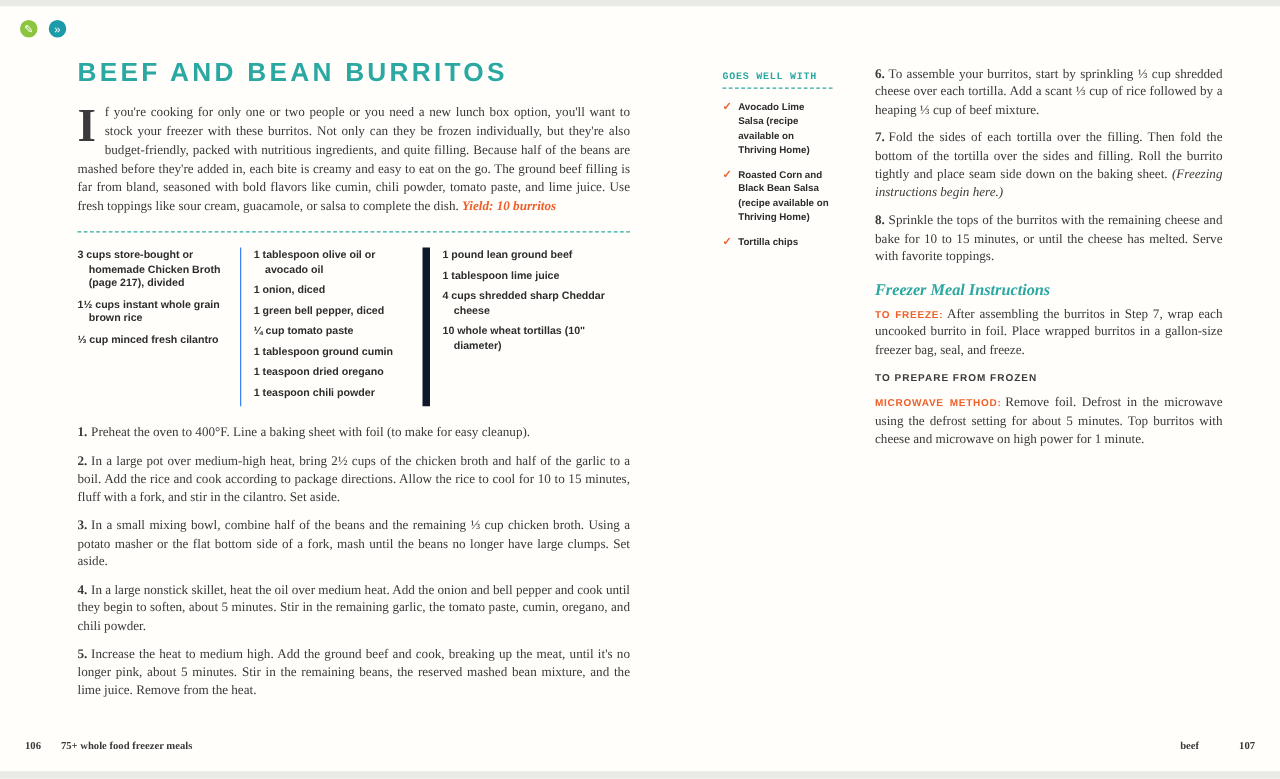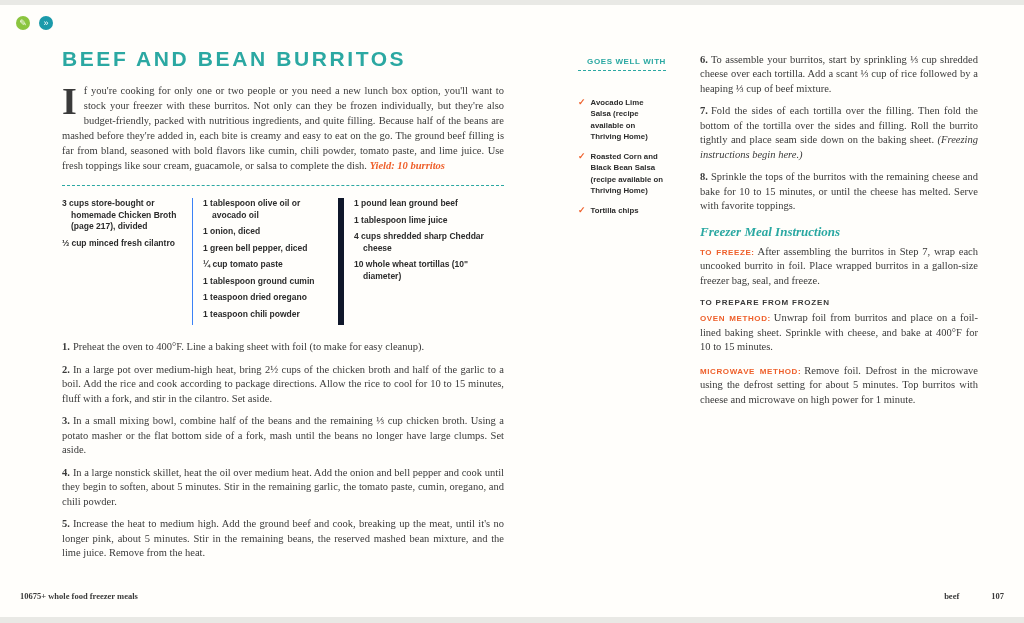--- a/index.html
+++ b/index.html
@@ -59,25 +59,24 @@
   .step {
     font-size: 10.5px; line-height: 1.38; text-align: justify;
     color: #3a3a3a; margin: 0 0 8px 0;
   }
   .step-num { font-weight: bold; margin-right: 3px; }
   .step-italic { font-style: italic; }
 
   
   .sidebar { position: absolute; left: 578px; top: 52px; width: 88px; }
   .sidebar-heading {
-    font-family: Liberation Sans, sans-serif;
+    font-family: Liberation Mono, monospace;
     font-size: 8px; font-weight: bold; letter-spacing: 0.6px;
-    color: #2ba8a2; padding-bottom: 4px; margin-bottom: 26px;
+    color: #2ba8a2; padding-bottom: 4px; margin-bottom: 9px;
     border-bottom: 1.5px dashed #2ba8a2;
-    text-align: right;
   }
   .gww-item { display: flex; margin-bottom: 9px; }
   .gww-check {
     color: #ee5f2a; font-size: 9px; line-height: 1.2;
     margin-right: 5px; font-family: "Liberation Sans", sans-serif; font-weight: bold;
   }
   .gww-text {
     font-family: "Liberation Sans", sans-serif;
     font-size: 7.8px; font-weight: bold; color: #2c2c2c; line-height: 1.45;
   }
@@ -97,21 +96,21 @@
     font-family: "Liberation Sans", sans-serif;
     font-size: 8px; font-weight: bold; letter-spacing: 0.8px;
     color: #3a3a3a; margin: 10px 0 4px 0;
   }
   .freezer-p { font-size: 10.5px; line-height: 1.38; text-align: justify; color: #3a3a3a; margin: 0 0 4px 0; }
   .mt8 { margin-top: 9px; }
 
   
   .footer-left {
     position: absolute; left: 20px; top: 586px;
-    font-size: 8.5px; font-weight: bold; color: #3a3a3a; display: flex;  font-family: Liberation Serif, serif;
+    font-size: 8.5px; font-weight: bold; color: #3a3a3a; display: flex; gap: 16px; font-family: Liberation Serif, serif;
   }
   .footer-right {
     position: absolute; right: 20px; top: 586px;
     font-size: 8.5px; font-weight: bold; color: #3a3a3a; display: flex; gap: 32px;
   }
 </style>
 </head>
 <body>
 
 <div class="sheet">
@@ -128,20 +127,21 @@
   <div class="left-page">
     <h1 class="title">BEEF AND BEAN BURRITOS</h1>
 
     <p class="intro"><span class="dropcap">I</span><span>f you're cooking for only one or two people or you need a new lunch box option, you'll want to stock your freezer with these burritos. Not only can they be frozen individually, but they're also budget-friendly, packed with nutritious ingredients, and quite filling. Because half of the beans are mashed before they're added in, each bite is creamy and easy to eat on the go. The ground beef filling is far from bland, seasoned with bold flavors like cumin, chili powder, tomato paste, and lime juice. Use fresh toppings like sour cream, guacamole, or salsa to complete the dish.</span> <span class="yield">Yield: 10 burritos</span></p>
 
     <hr class="dash-rule">
 
     <div class="ingredients">
       <div class="ing-col c1">
         <p class="ing-item">3 cups store-bought or homemade Chicken Broth (page 217), divided</p>
+        <p class="ing-item">1½ cups instant whole grain brown rice</p>
         <p class="ing-item">⅓ cup minced fresh cilantro</p>
       </div>
       <div class="ing-col c2">
         <p class="ing-item">1 tablespoon olive oil or avocado oil</p>
         <p class="ing-item">1 onion, diced</p>
         <p class="ing-item">1 green bell pepper, diced</p>
         <p class="ing-item">¼ cup tomato paste</p>
         <p class="ing-item">1 tablespoon ground cumin</p>
         <p class="ing-item">1 teaspoon dried oregano</p>
         <p class="ing-item">1 teaspoon chili powder</p>
@@ -183,21 +183,20 @@
     <p class="step"><span class="step-num">6.</span><span>To assemble your burritos, start by sprinkling ⅓ cup shredded cheese over each tortilla. Add a scant ⅓ cup of rice followed by a heaping ⅓ cup of beef mixture.</span><span class="step-italic"></span></p>
     <p class="step"><span class="step-num">7.</span><span>Fold the sides of each tortilla over the filling. Then fold the bottom of the tortilla over the sides and filling. Roll the burrito tightly and place seam side down on the baking sheet. </span><span class="step-italic">(Freezing instructions begin here.)</span></p>
     <p class="step"><span class="step-num">8.</span><span>Sprinkle the tops of the burritos with the remaining cheese and bake for 10 to 15 minutes, or until the cheese has melted. Serve with favorite toppings.</span><span class="step-italic"></span></p>
 
     <h2 class="freezer-heading">Freezer Meal Instructions</h2>
 
     <p class="freezer-p"><span class="label-orange">TO FREEZE:</span><span>After assembling the burritos in Step 7, wrap each uncooked burrito in foil. Place wrapped burritos in a gallon-size freezer bag, seal, and freeze.</span></p>
 
     <div class="subhead-dark">TO PREPARE FROM FROZEN</div>
 
-    <p class="freezer-p"><span class="label-orange">OVEN METHOD:</span><span>Unwrap foil from burritos and place on a foil-lined baking sheet. Sprinkle with cheese, and bake at 400°F for 10 to 15 minutes.</span></p>
 
     <p class="freezer-p mt8"><span class="label-orange">MICROWAVE METHOD:</span><span>Remove foil. Defrost in the microwave using the defrost setting for about 5 minutes. Top burritos with cheese and microwave on high power for 1 minute.</span></p>
   </div>
 
   <div class="footer-left">
     <span>106</span>
     <span>75+ whole food freezer meals</span>
   </div>
   <div class="footer-right">
     <span>beef</span>

